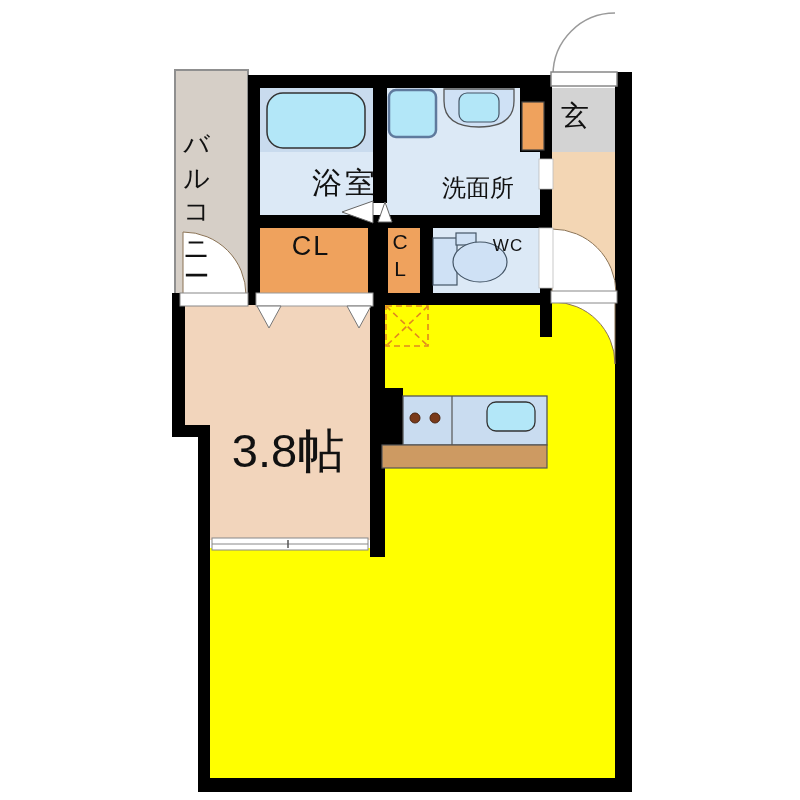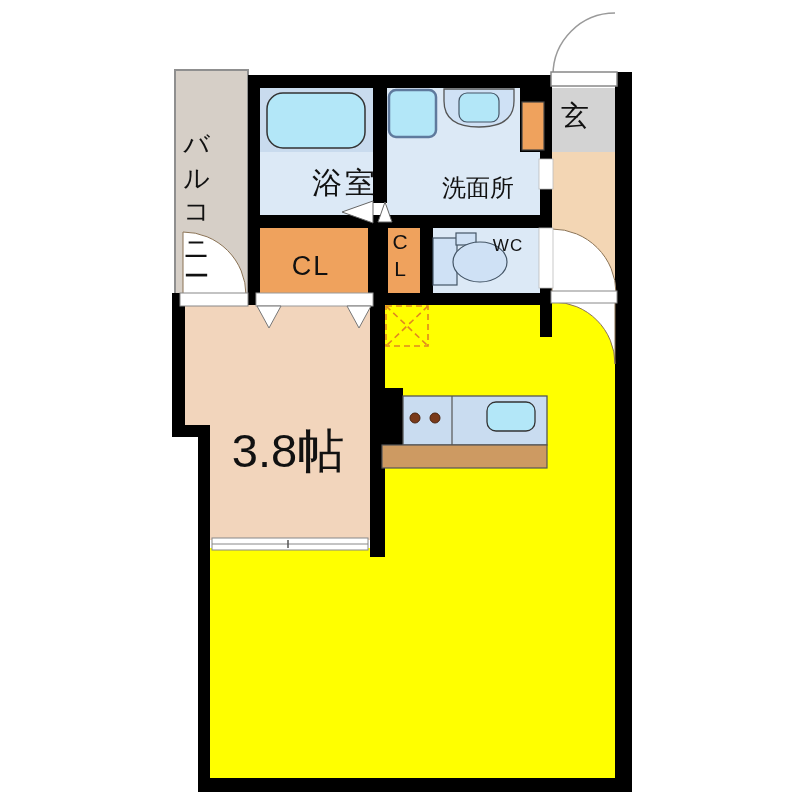--- a/index.html
+++ b/index.html
@@ -112,21 +112,21 @@
 </svg>
 
 <div class="lbl lbl-vert" style="left:197px;top:192px;font-size:26px;letter-spacing:7px;">バルコニー</div>
 
 <div class="lbl" style="left:301px;top:183px;font-size:30px;letter-spacing:3px;margin-left:44px;">浴室</div>
 
 <div class="lbl" style="left:457px;top:188px;font-size:24px;margin-left:21px;">洗面所</div>
 
 <div class="lbl" style="left:575px;top:116px;font-size:28px;">玄</div>
 
-<div class="lbl" style="left:311px;top:266px;font-size:27px;letter-spacing:2px;">CL</div>
+<div class="lbl" style="left:311px;top:246px;font-size:27px;letter-spacing:2px;">CL</div>
 
 <div class="lbl lbl-stack" style="left:400px;top:255px;font-size:21px;"><span>C</span><br><span>L</span></div>
 
 <div class="lbl" style="left:508px;top:245px;font-size:17px;letter-spacing:1px;">WC</div>
 
 <div class="lbl" style="left:288px;top:450px;font-size:47px;">3.8帖</div>
 
 
 </div>
 

